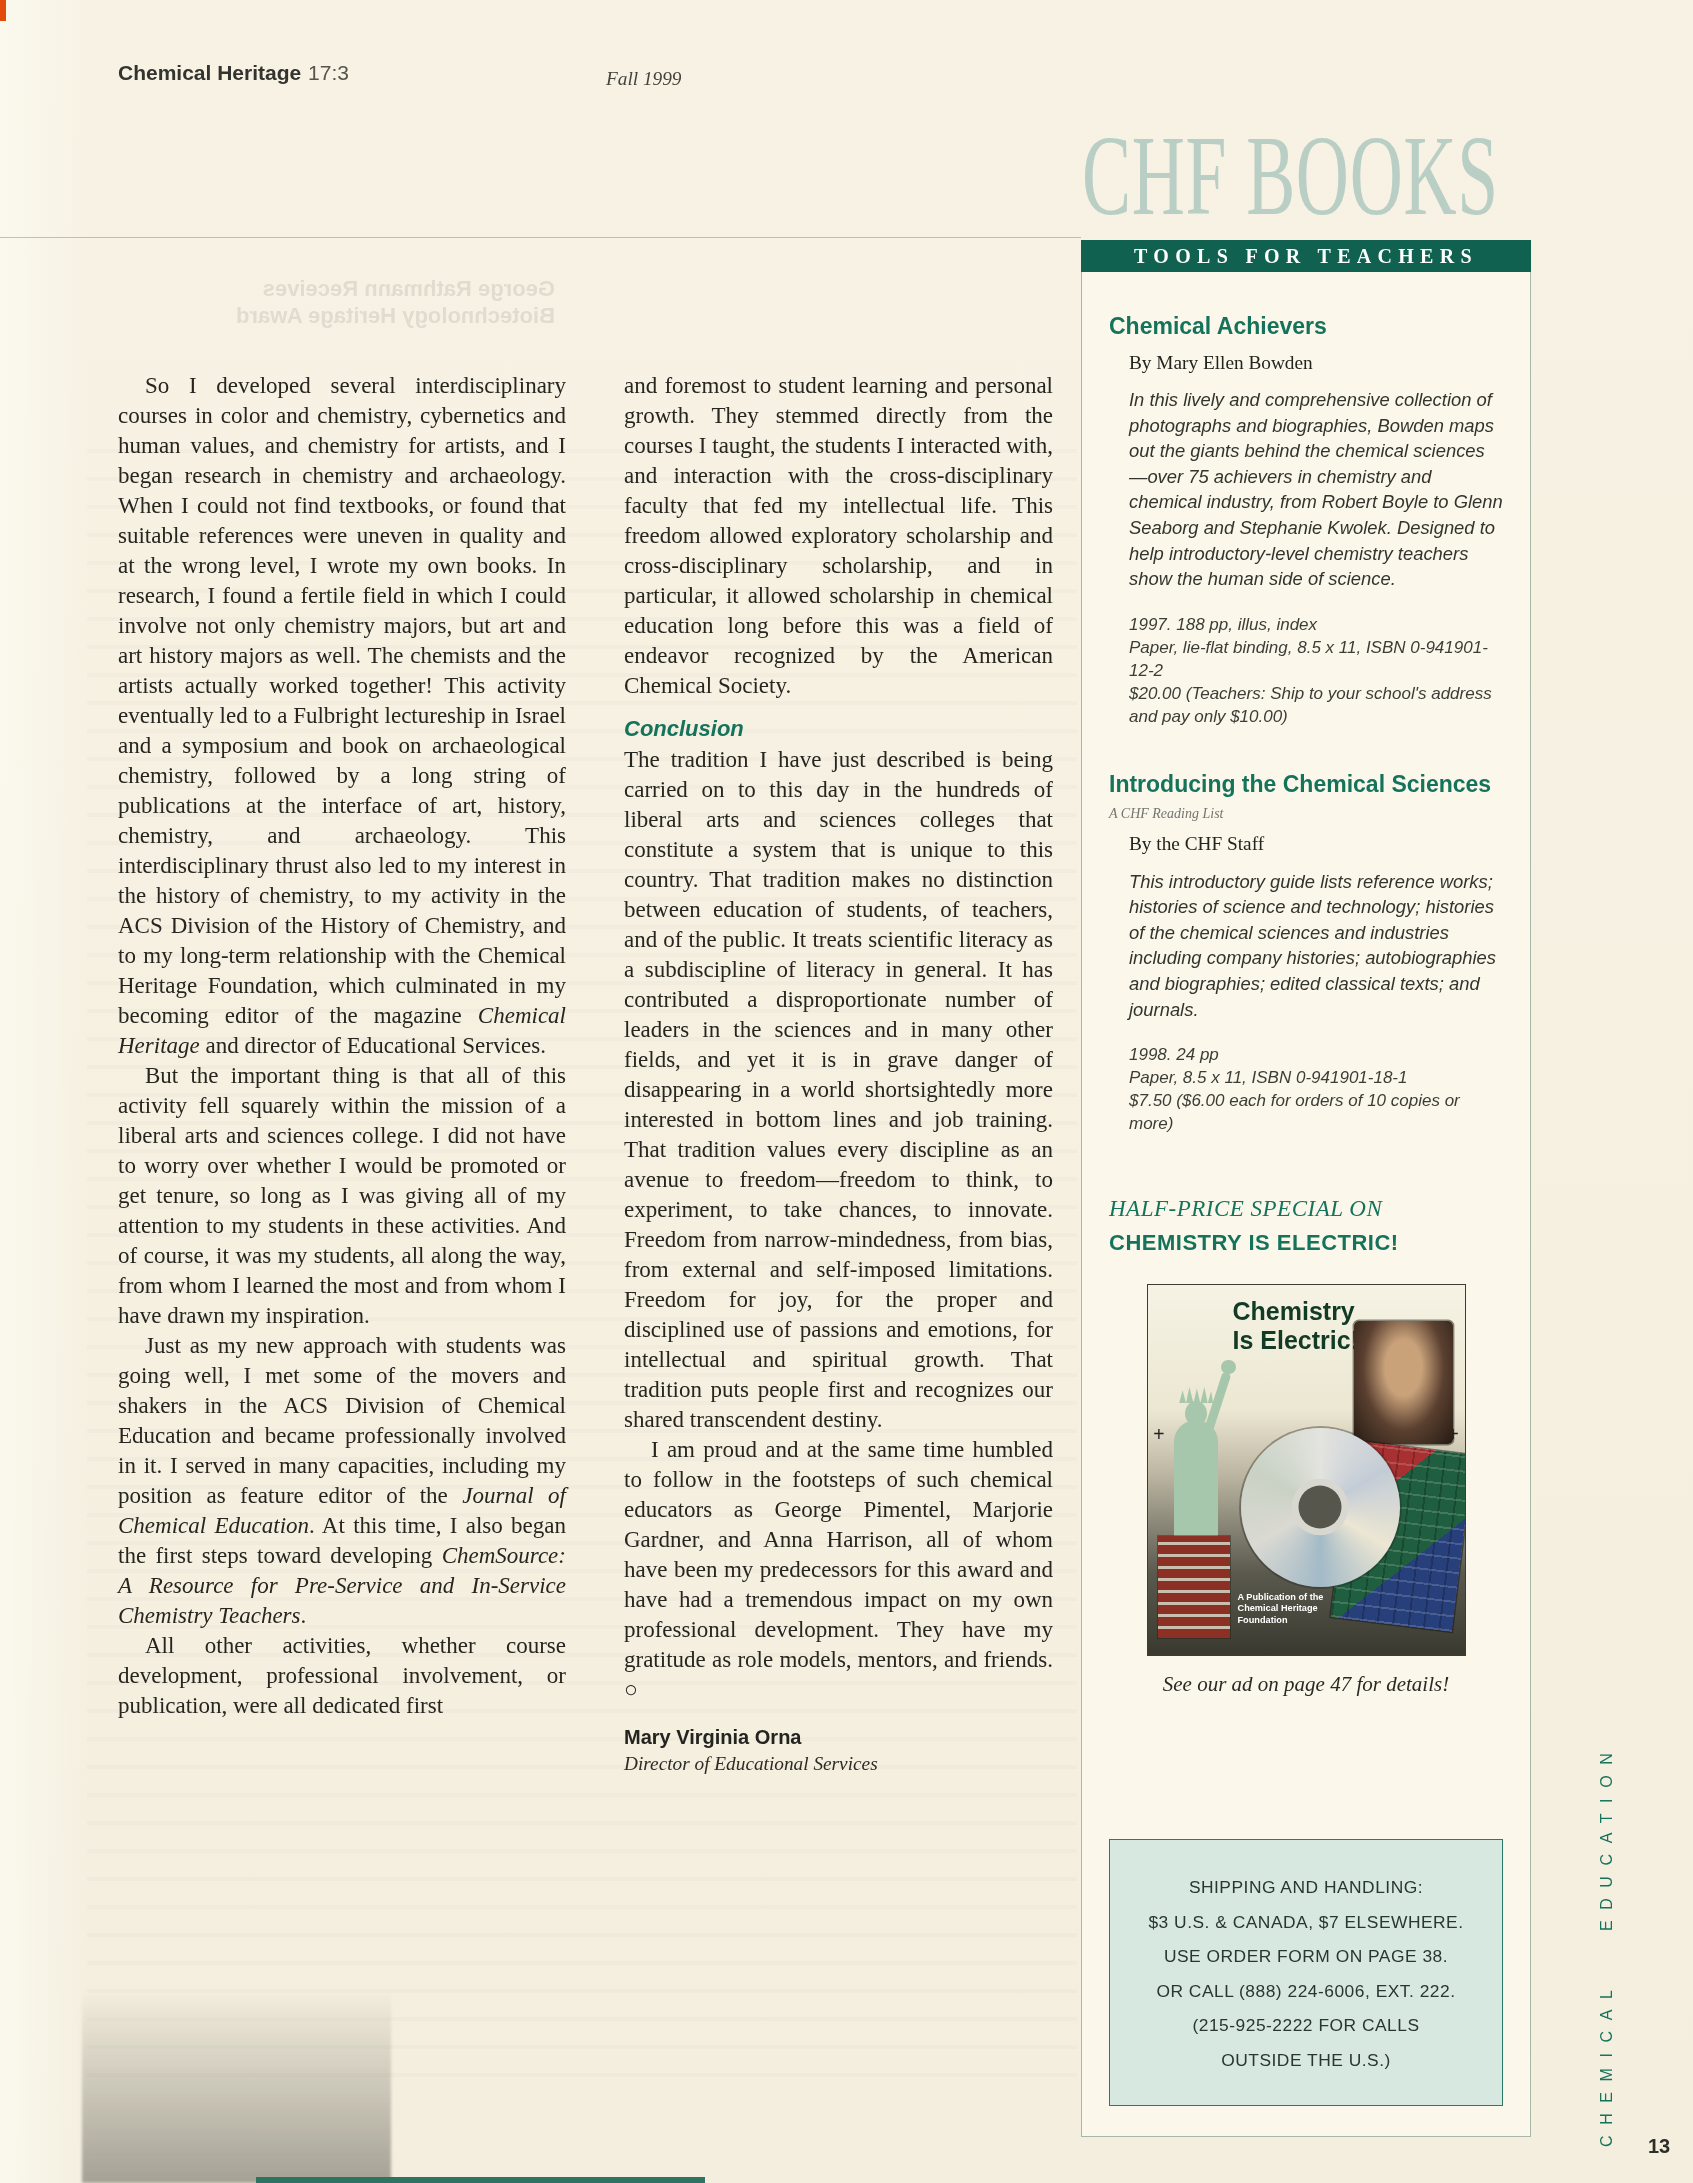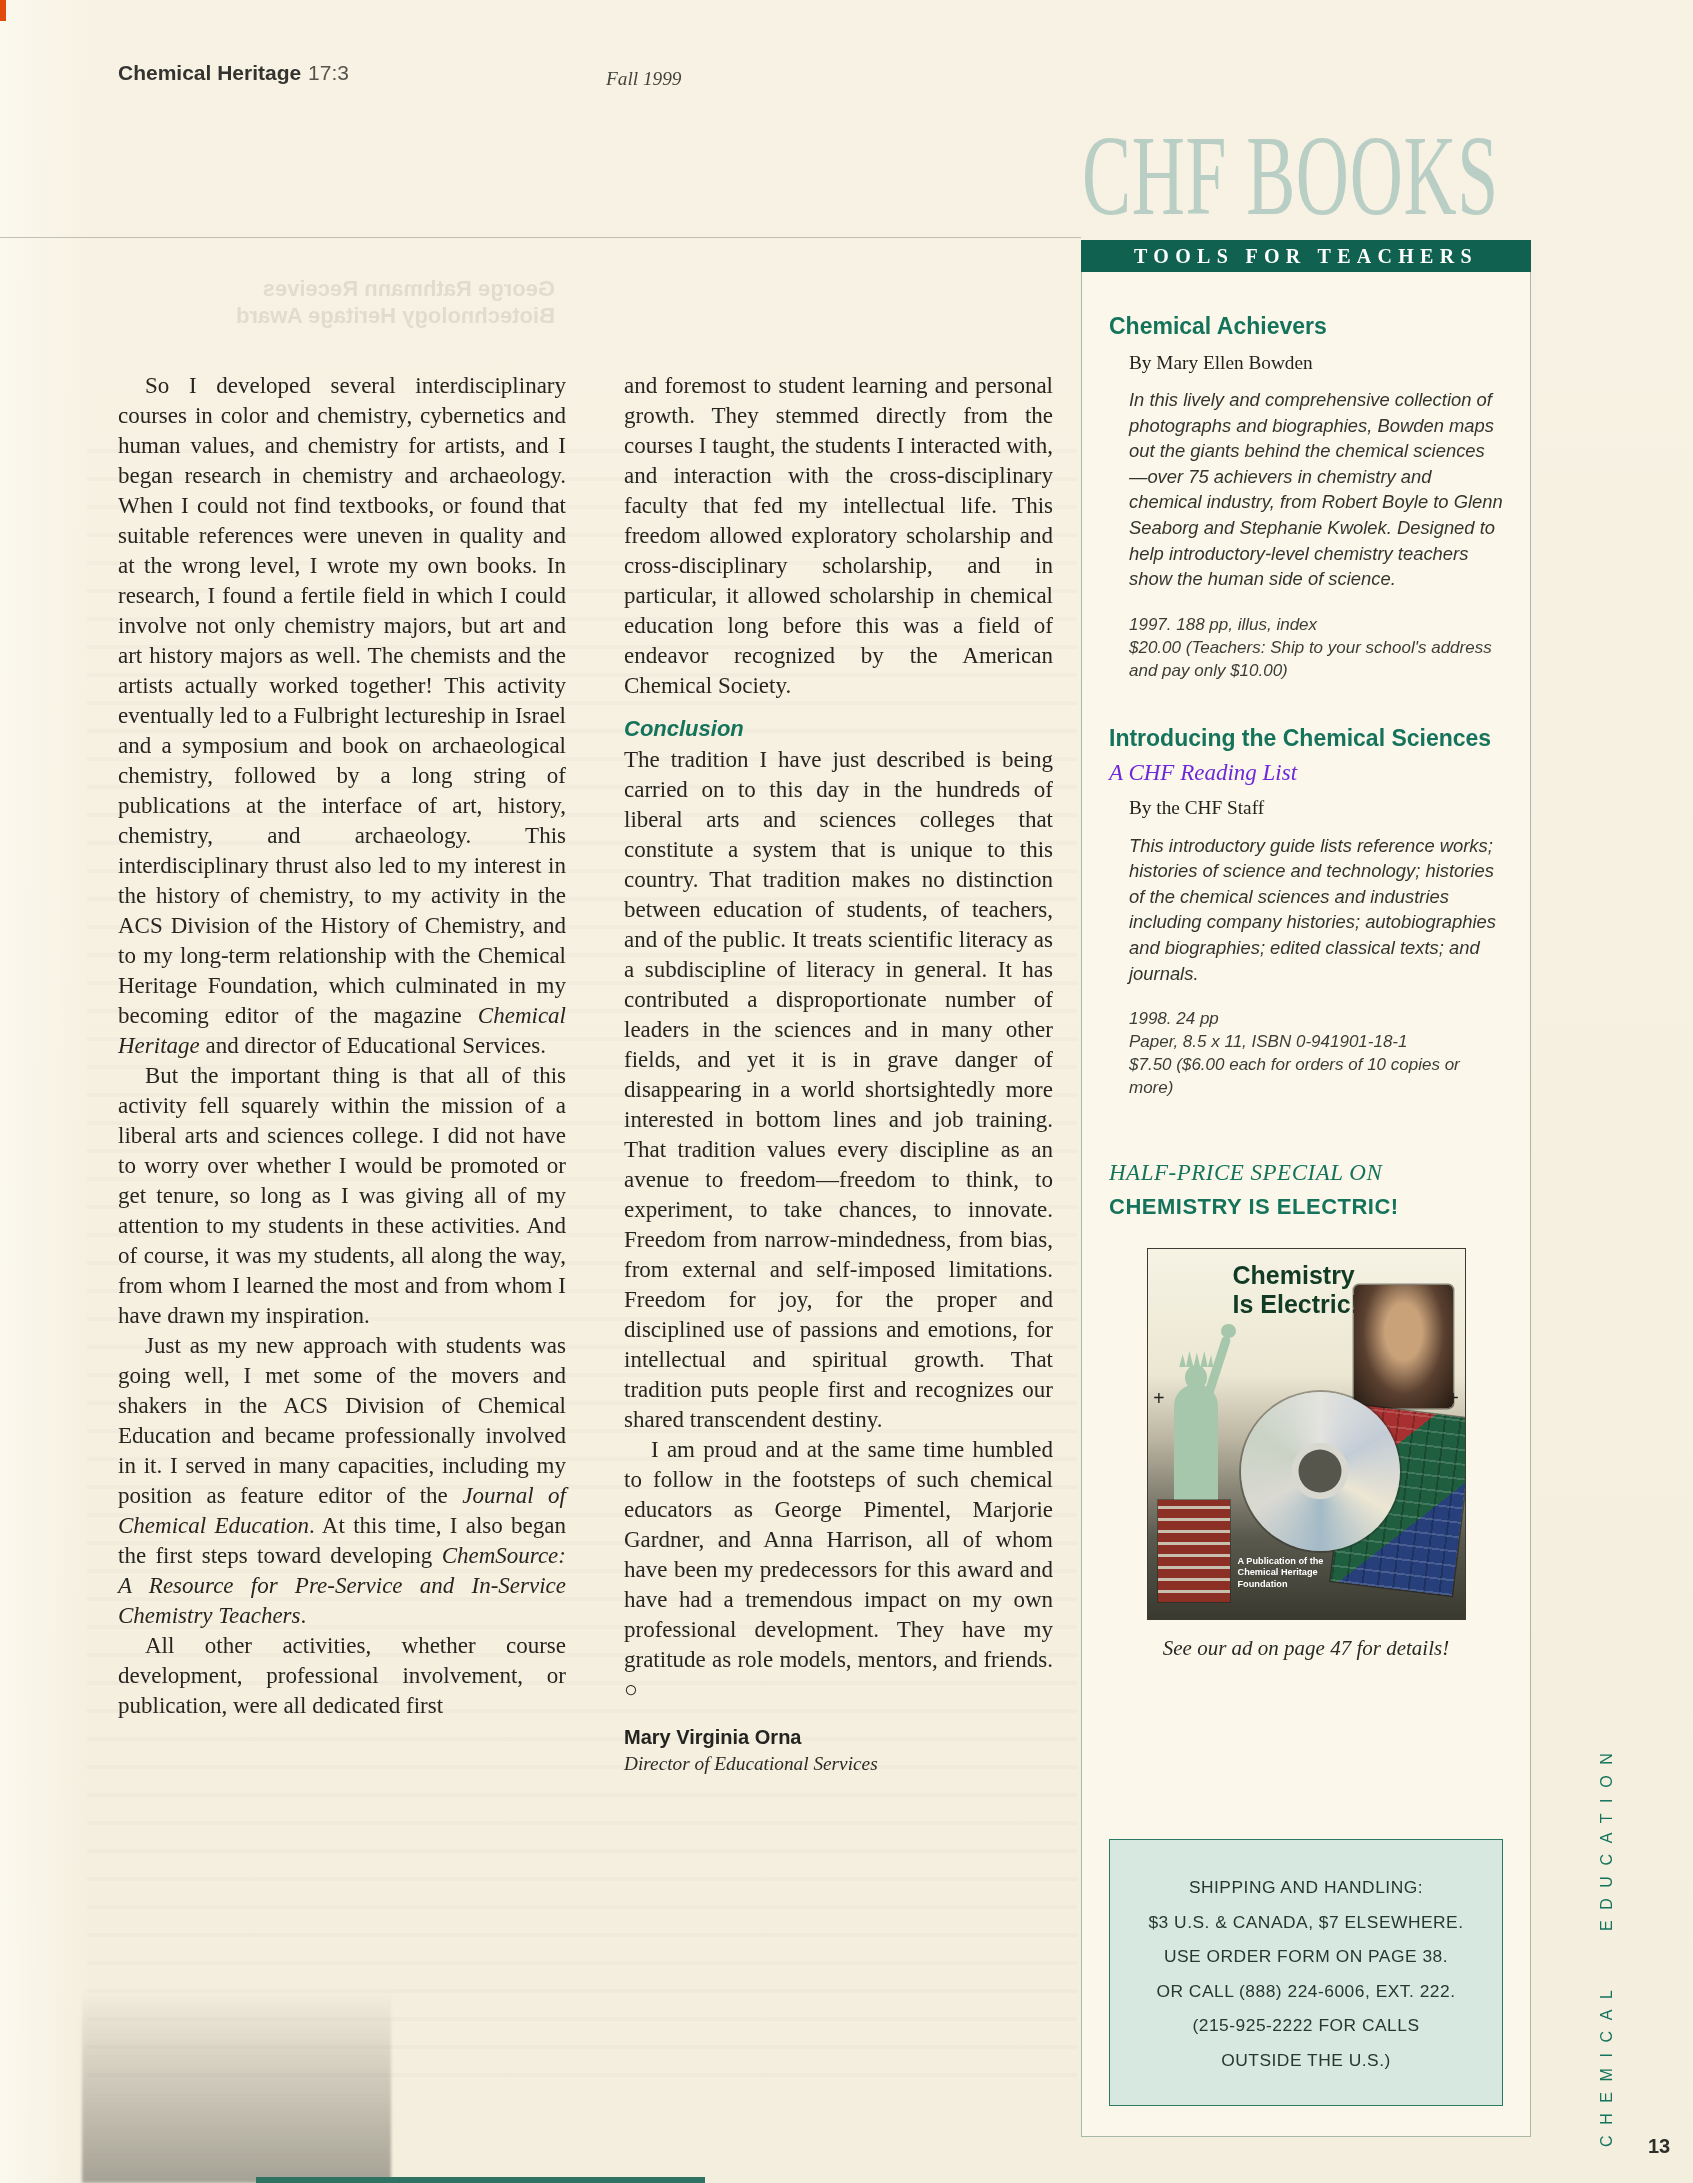--- a/index.html
+++ b/index.html
@@ -36,21 +36,21 @@
             transform:scaleX(.64);transform-origin:left top;white-space:nowrap;}
   .tools-bar{position:absolute;left:1081px;top:240px;width:450px;height:32px;background:#10614f;
              color:#ffffff;display:flex;align-items:center;justify-content:center;
              font-family:"Liberation Serif",serif;font-weight:700;font-size:20px;letter-spacing:6.3px;}
 
   
   .sidebar{position:absolute;left:1081px;top:272px;width:450px;height:1865px;box-sizing:border-box;
            background:#fbf8eb;border:1px solid #a9b7a9;border-top:none;
            display:flex;flex-direction:column;padding:41px 27px 30px 27px;}
   .book-title{font-family:"Liberation Sans",sans-serif;font-weight:700;font-size:23px;color:#15735c;margin:0;}
-  .book-subtitle{font-style:italic;font-size:23px;color:#6d28d9;margin:7.7px 0 0 0;}
+  .book-subtitle{font-style:italic;font-size:14px;color:#737373;margin:7.7px 0 0 0;}
   .book-author{font-size:19.3px;color:#24241f;margin:11.6px 0 0 20px;}
   .book-desc{font-family:"Liberation Sans",sans-serif;font-style:italic;font-size:18.4px;line-height:25.6px;
              color:#33342e;margin:13.5px 0 0 20px;}
   .book-pub{font-family:"Liberation Sans",sans-serif;font-style:italic;font-size:17px;line-height:23px;
             color:#3c3d37;margin:21px 0 0 20px;}
   .book-pub .line{margin:0;}
   .book2{margin-top:43px;}
   .special{margin-top:61px;}
   .special-line1{font-style:italic;font-size:23px;color:#15735c;letter-spacing:0.5px;}
   .special-line2{font-family:"Liberation Sans",sans-serif;font-weight:700;font-size:22px;color:#15735c;
@@ -139,20 +139,21 @@
   <div class="masthead">CHF BOOKS</div>
   <div class="tools-bar">TOOLS FOR TEACHERS</div>
 
   <aside class="sidebar">
     <section>
       <h3 class="book-title">Chemical Achievers</h3>
       <div class="book-author">By Mary Ellen Bowden</div>
       <div class="book-desc">In this lively and comprehensive collection of photographs and biographies, Bowden maps out the giants behind the chemical sciences—over 75 achievers in chemistry and chemical industry, from Robert Boyle to Glenn Seaborg and Stephanie Kwolek. Designed to help introductory-level chemistry teachers show the human side of science.</div>
       <div class="book-pub">
           <div class="line">1997. 188 pp, illus, index</div>
+          <div class="line">Paper, lie-flat binding, 8.5 x 11, ISBN 0-941901-12-2</div>
           <div class="line">$20.00 (Teachers: Ship to your school's address and pay only $10.00)</div>
         </div>
     </section>
 
     <section class="book2">
       <h3 class="book-title">Introducing the Chemical Sciences</h3>
       <div class="book-subtitle">A CHF Reading List</div>
       <div class="book-author">By the CHF Staff</div>
       <div class="book-desc">This introductory guide lists reference works; histories of science and technology; histories of the chemical sciences and industries including company histories; autobiographies and biographies; edited classical texts; and journals.</div>
       <div class="book-pub">

